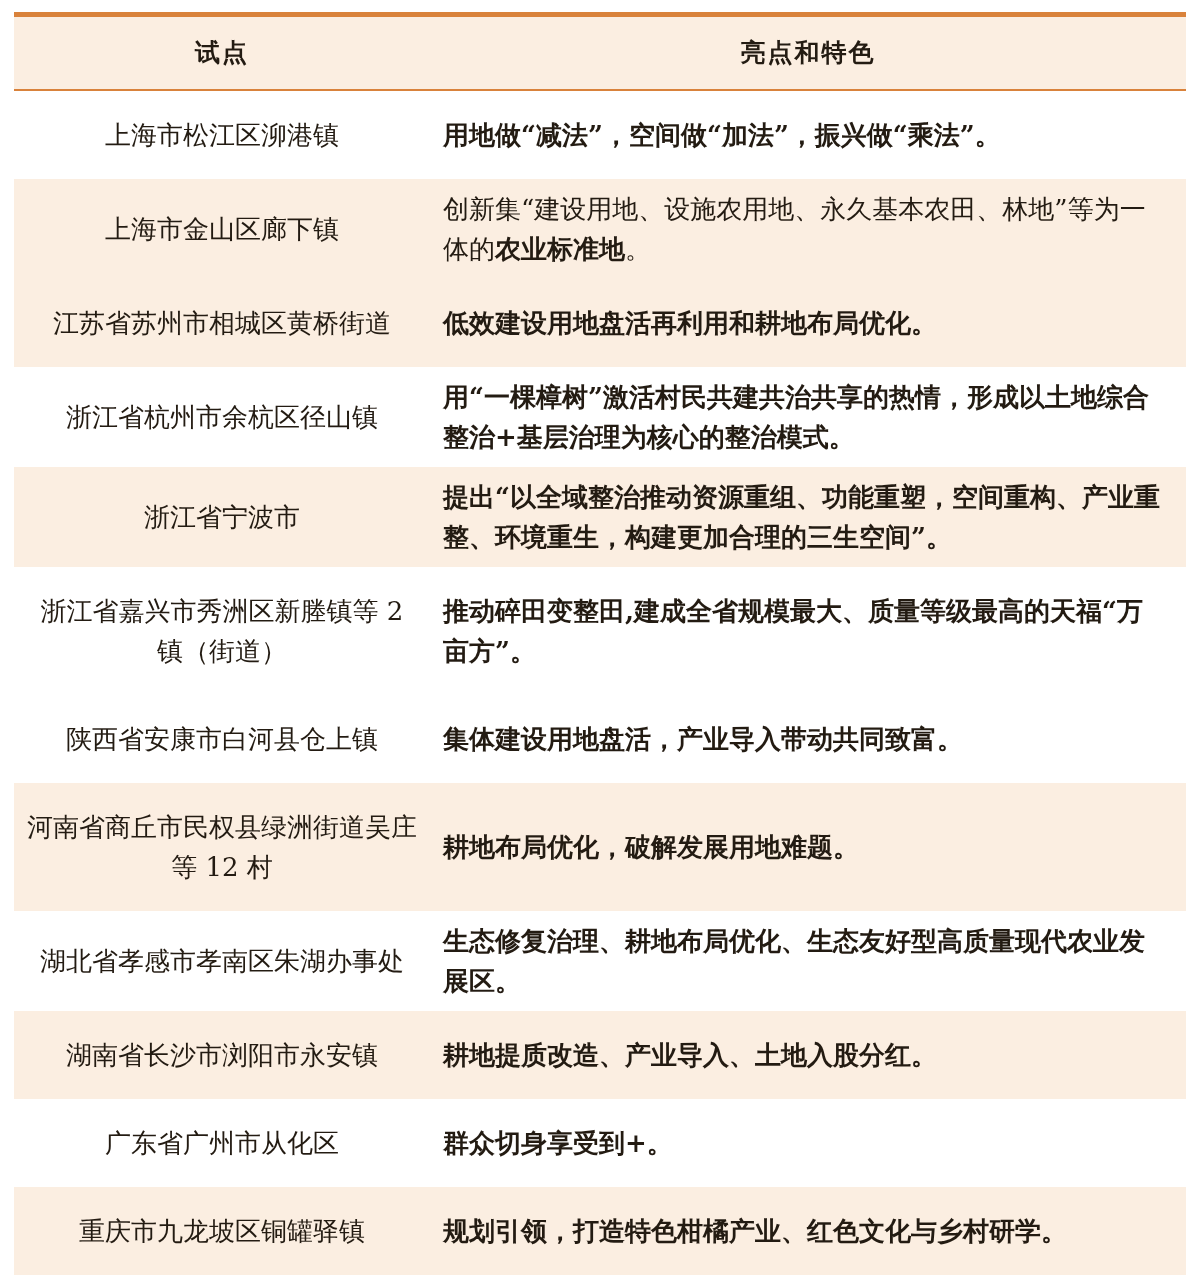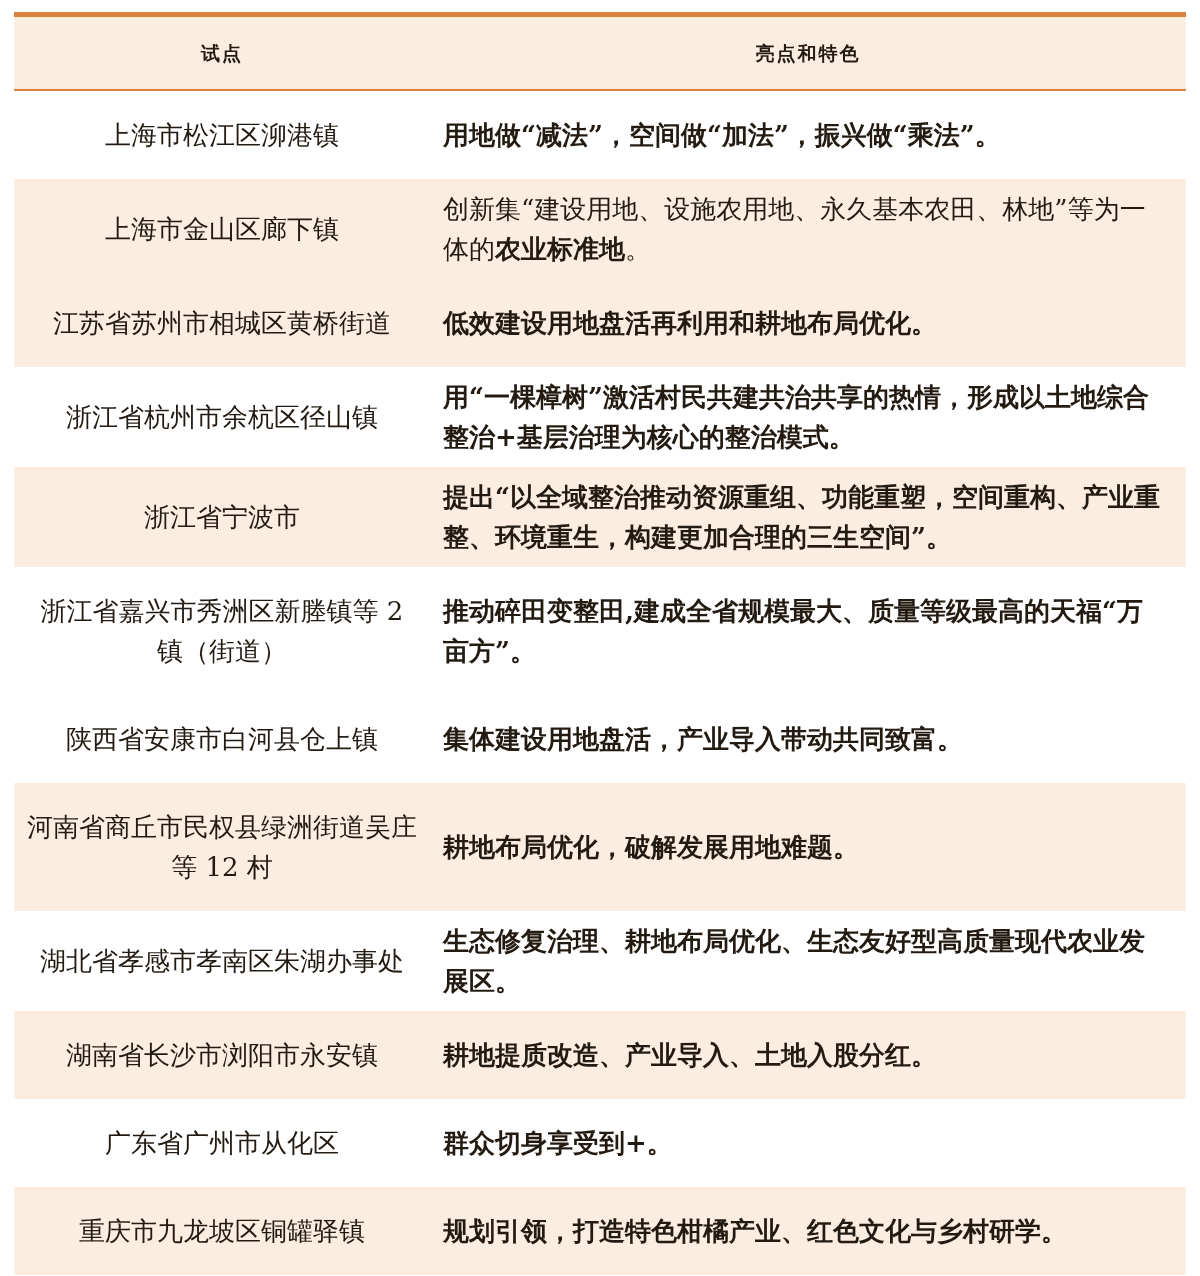--- a/index.html
+++ b/index.html
@@ -22,21 +22,21 @@
     border-collapse: collapse;
     table-layout: fixed;
   }
   col.col-pilot { width: 35.5%; }
   col.col-highlight { width: 64.5%; }
   thead tr.header-row {
     background: #fbeee1;
     border-bottom: 2px solid #d9823b;
   }
   th.header-cell {
-    font-size: 19px;
+    font-size: 25px;
     font-weight: bold;
     text-align: center;
     padding: 18px 8px;
     line-height: 36px;
     letter-spacing: 2px;
   }
   tbody td {
     font-size: 26px;
     line-height: 40px;
     vertical-align: middle;

